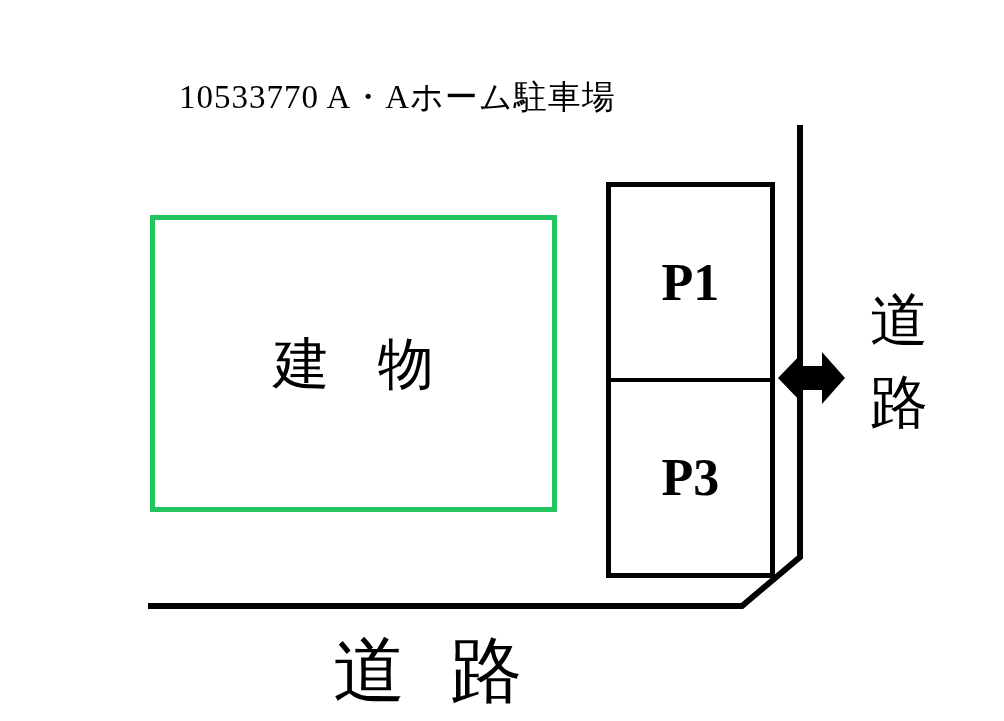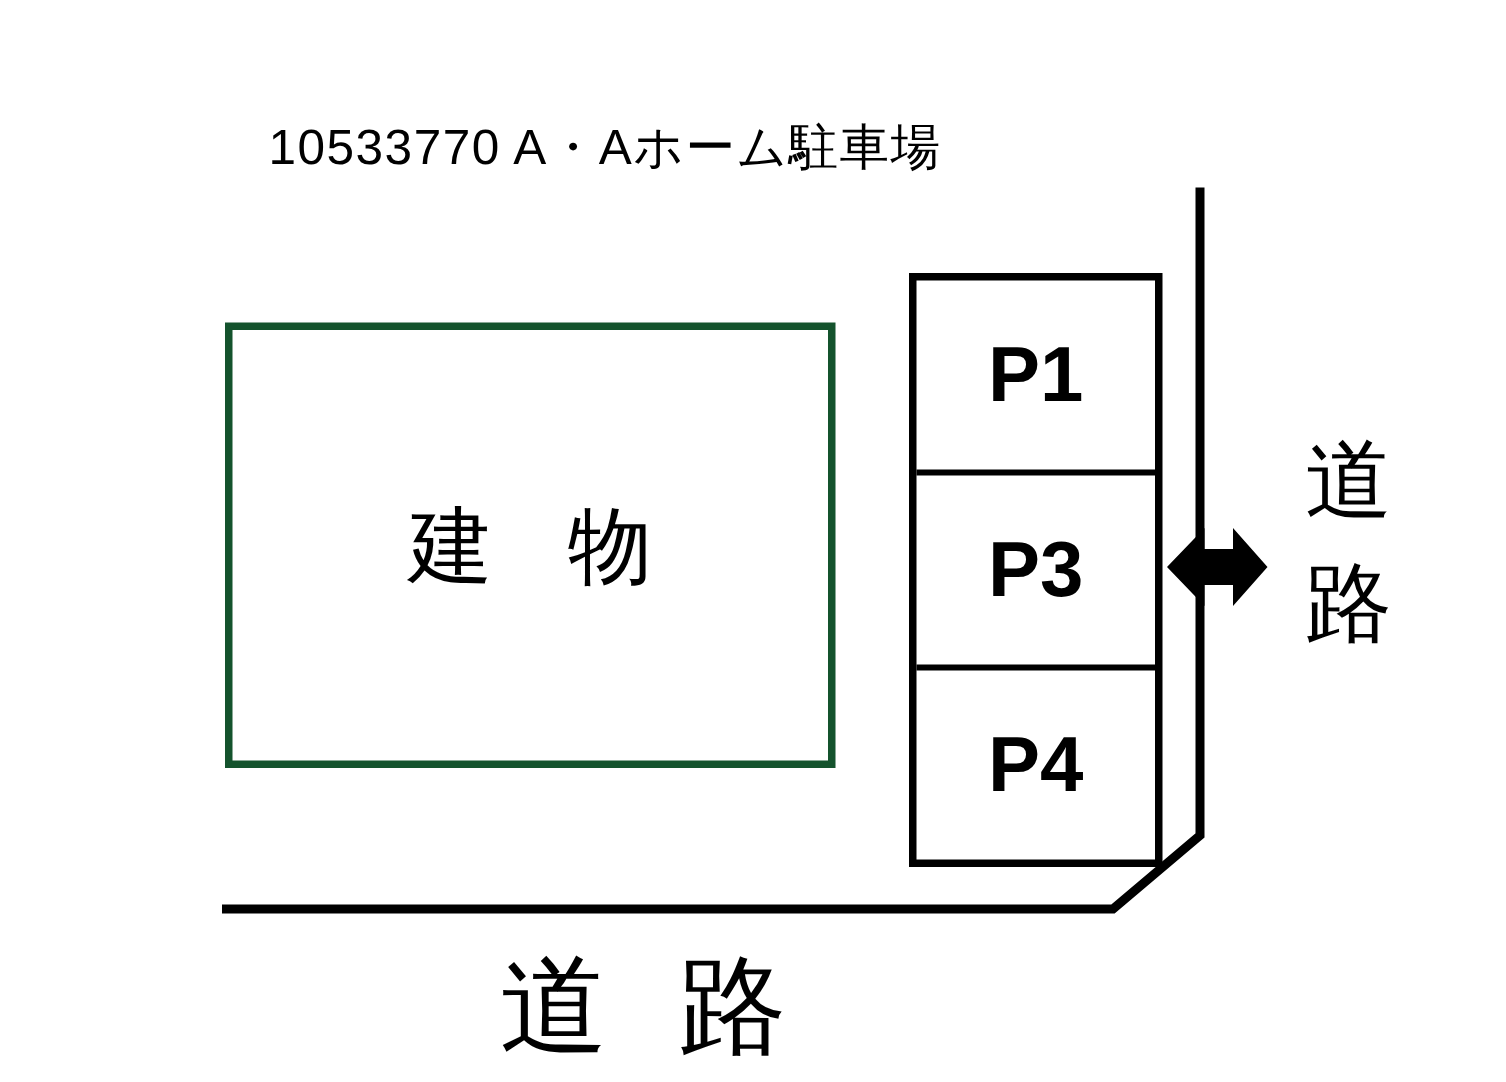--- a/index.html
+++ b/index.html
@@ -6,40 +6,40 @@
     margin: 0;
     padding: 0;
     background: #ffffff;
   }
   .canvas {
     position: relative;
     width: 1004px;
     height: 721px;
     background: #ffffff;
     overflow: hidden;
-    font-family: Liberation Sans, sans-serif;
+    font-family: Liberation Serif, serif;
     color: #000000;
   }
   .title {
     position: absolute;
     left: 179px;
     top: 78px;
     font-size: 33px;
     line-height: 1.2;
     white-space: nowrap;
     letter-spacing: 1px;
   }
   .building {
     position: absolute;
     left: 150px;
     top: 215px;
     width: 407px;
     height: 297px;
     box-sizing: border-box;
-    border: 5px solid #14532d;
+    border: 5px solid #22c55e;
     background: #ffffff;
     display: flex;
     align-items: center;
     justify-content: center;
   }
   .building-label {
     font-size: 56px;
     line-height: 1;
     word-spacing: 0.62em;
     white-space: nowrap;
@@ -112,23 +112,20 @@
     <span class="building-label">建 物</span>
   </div>
 
   <div class="parking">
     <div class="space">
       <span class="space-label">P1</span>
     </div>
     <div class="space">
       <span class="space-label">P3</span>
     </div>
-    <div class="space">
-      <span class="space-label">P4</span>
-    </div>
   </div>
 
   <svg class="overlay" viewBox="0 0 1004 721" xmlns="http://www.w3.org/2000/svg">
     <polyline points="800,125 800,557 742,606 148,606" fill="none" stroke="#000000" stroke-width="6" stroke-linejoin="miter" stroke-linecap="butt"></polyline>
     <polygon points="778,378 803,352 803,366 822,366 822,352 845,378 822,404 822,390 803,390 803,404" fill="#000000"></polygon>
   </svg>
 
   <div class="road-right">
     <span>道</span>
     <span>路</span>

